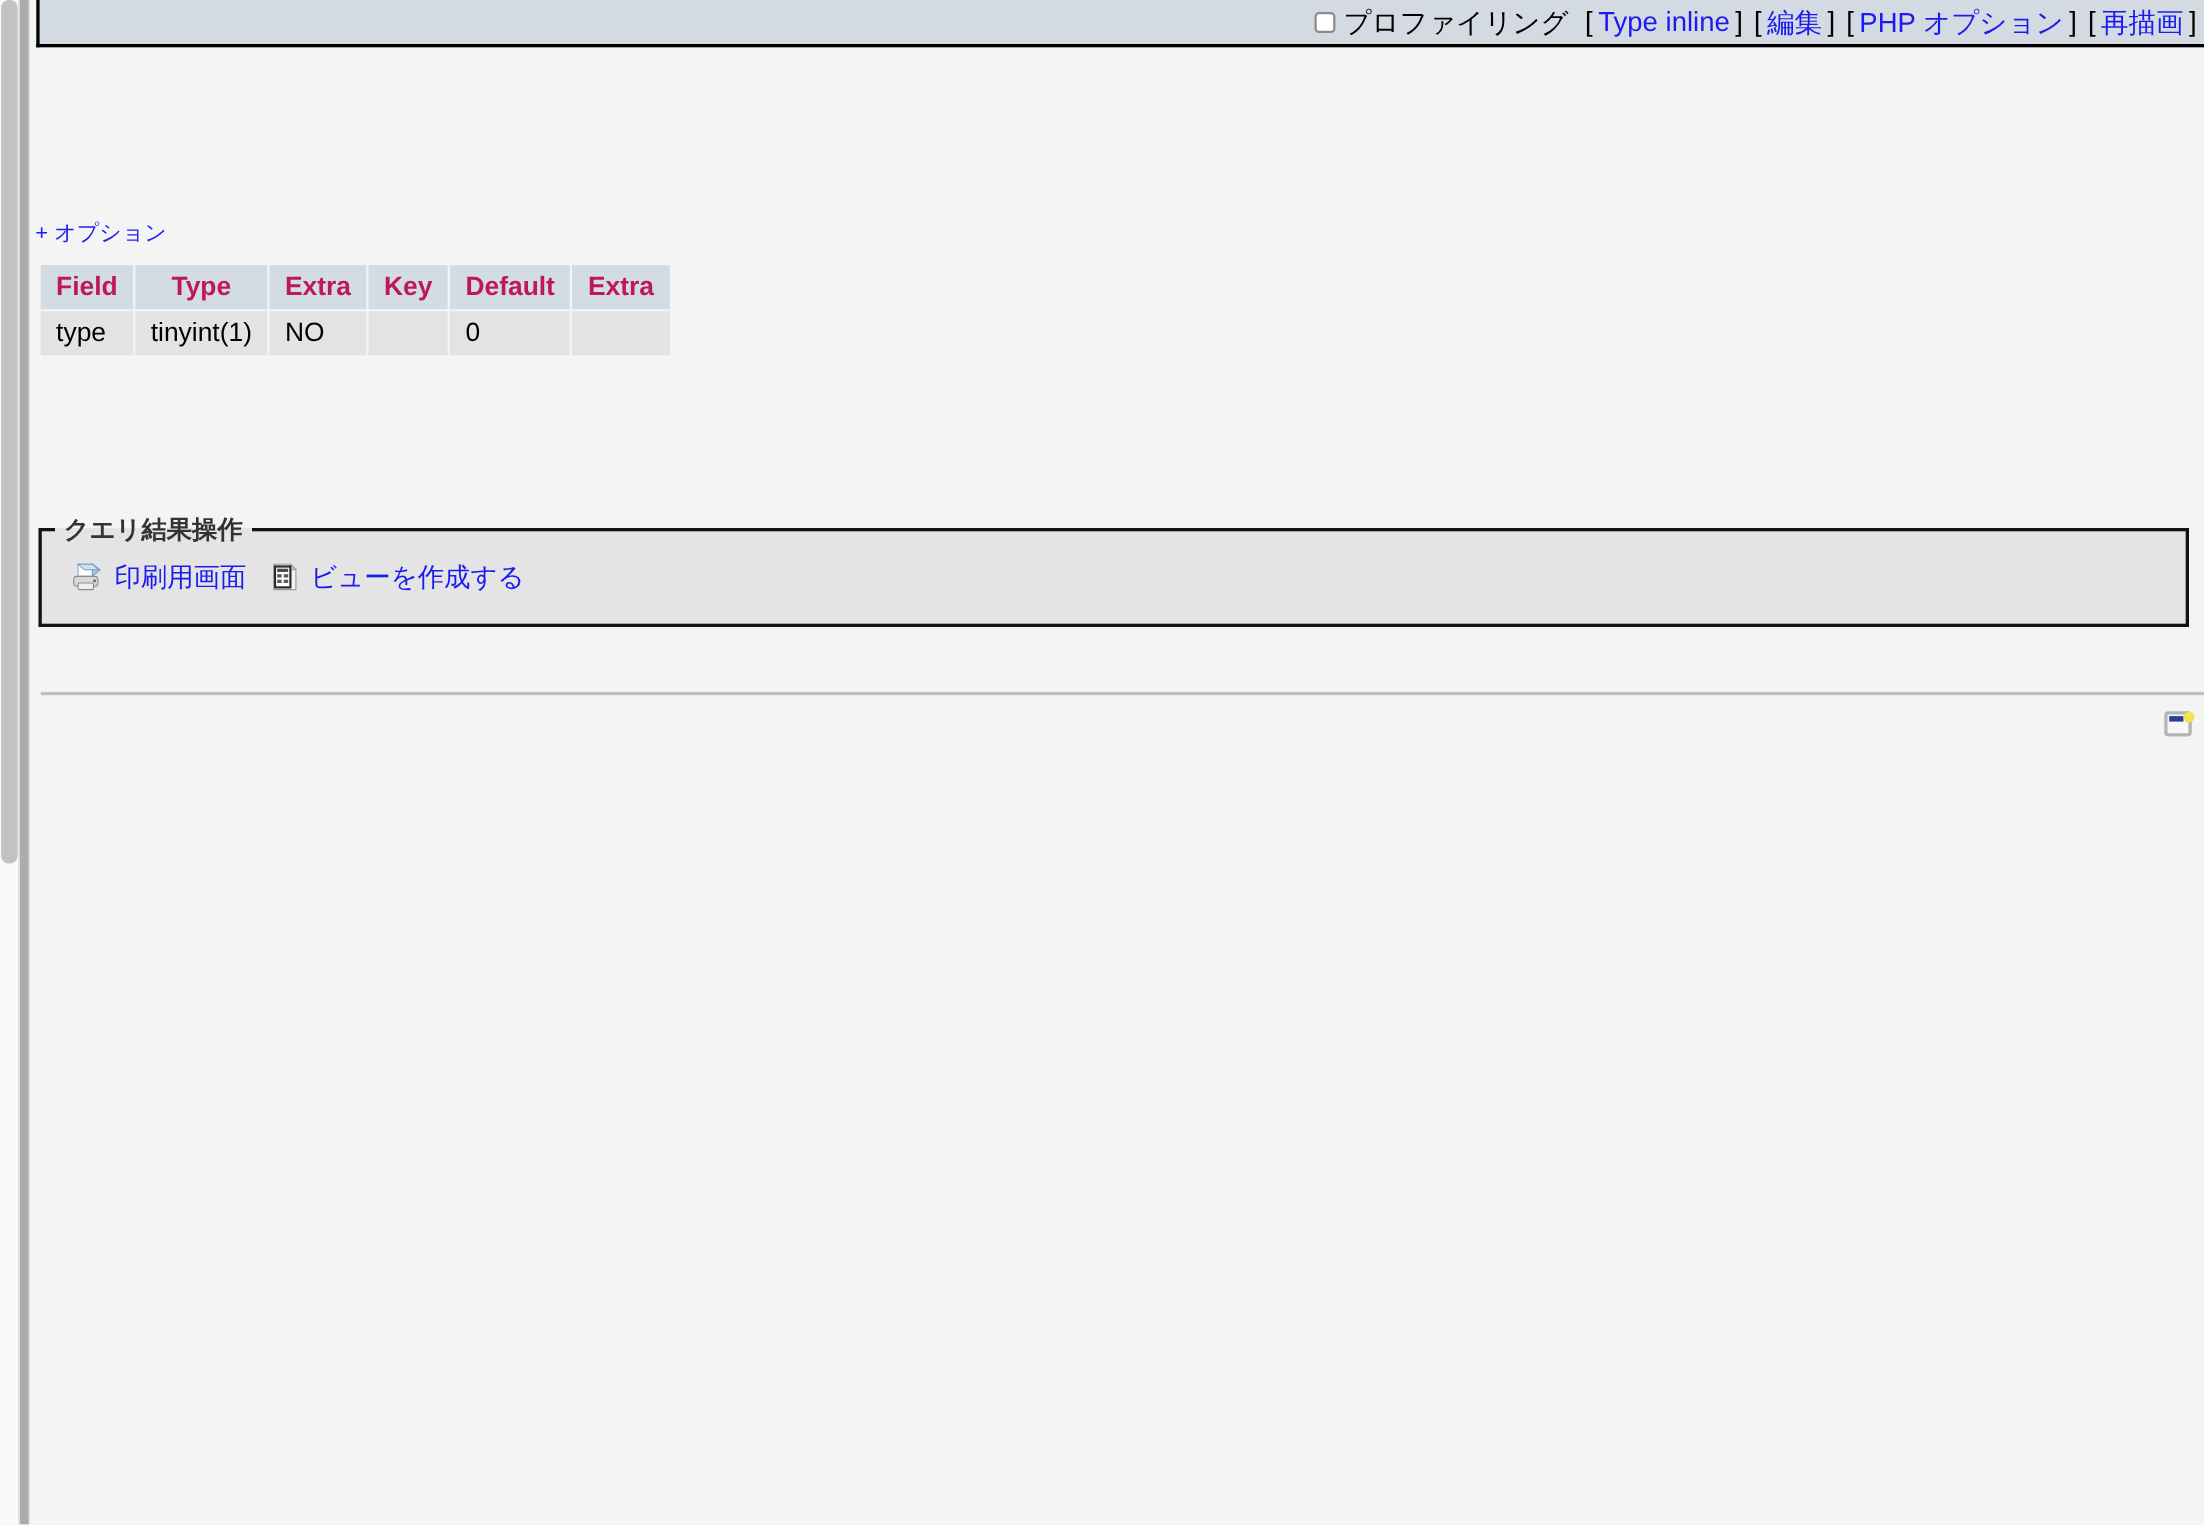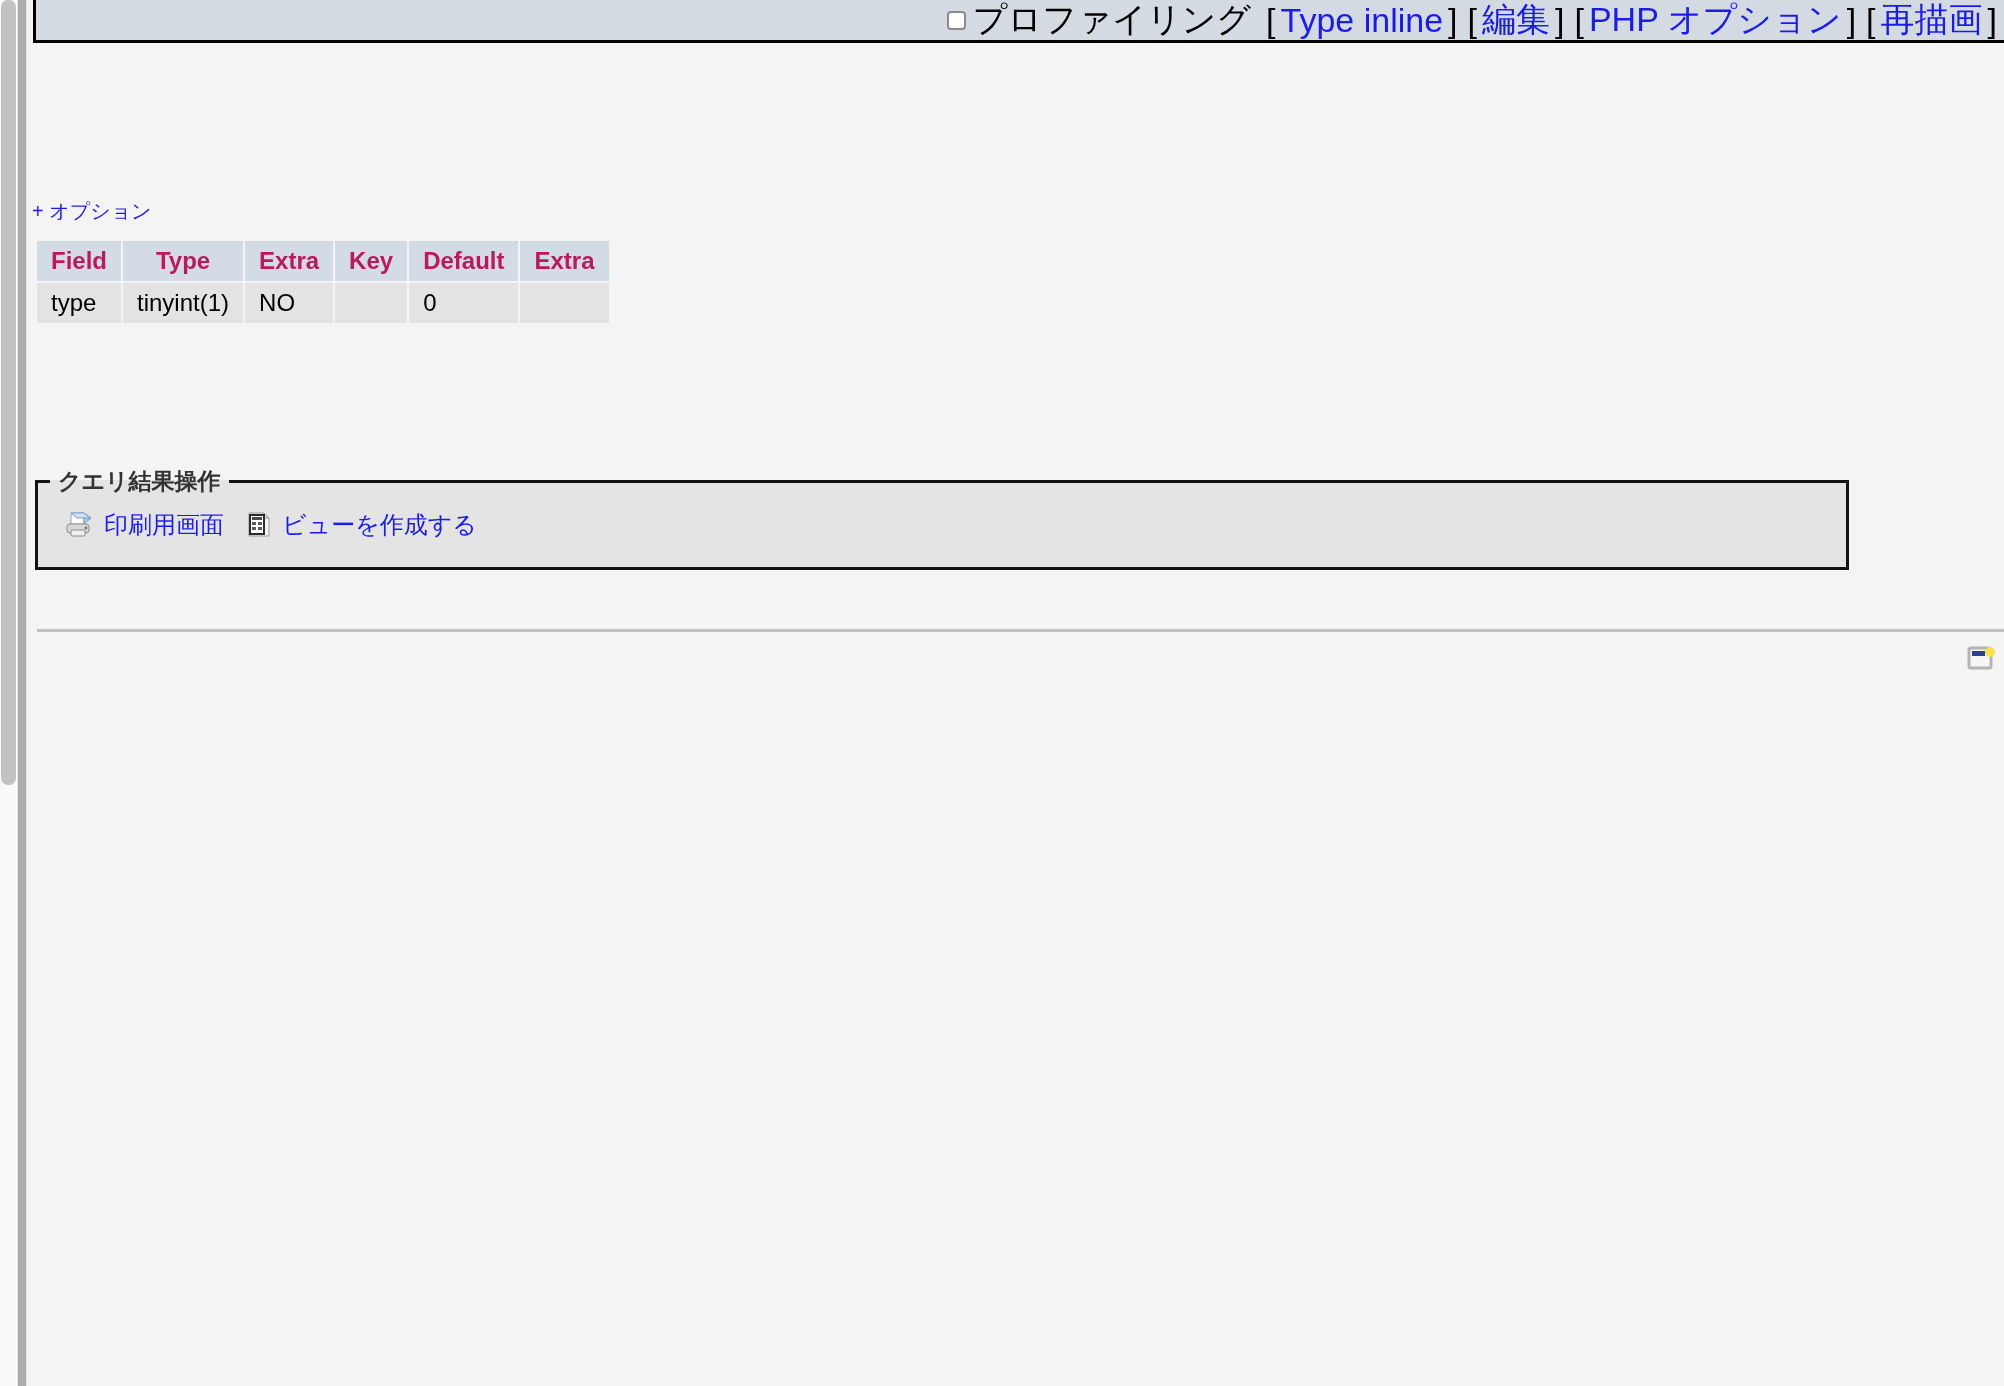--- a/index.html
+++ b/index.html
@@ -67,21 +67,21 @@
     right: 0;
     height: 43px;
     background: #d3dae1;
     border-bottom: 3px solid #000;
     border-left: 3px solid #000;
     box-sizing: border-box;
     display: flex;
     align-items: center;
     justify-content: flex-end;
     padding-right: 2px;
-    font-size: 34px;
+    font-size: 25px;
     white-space: nowrap;
   }
   .query-bar .chk {
     width: 19px;
     height: 19px;
     background: #fff;
     border: 2px solid #8b8b8b;
     border-radius: 4px;
     box-sizing: border-box;
     display: inline-block;
@@ -137,21 +137,21 @@
     color: #000;
     font-weight: normal;
   }
   .res-table td.empty { padding-left: 14px; padding-right: 14px; }
 
   
   .ops-fieldset {
     position: absolute;
     left: 8px;
     top: 466px;
-    width: 1814px;
+    width: 1955px;
     box-sizing: border-box;
     background: #e4e4e4;
     border: 3px solid #121212;
     margin: 0;
     padding: 0 0 26px 0;
   }
   .ops-fieldset legend {
     font-size: 23px;
     font-weight: bold;
     color: #333;

